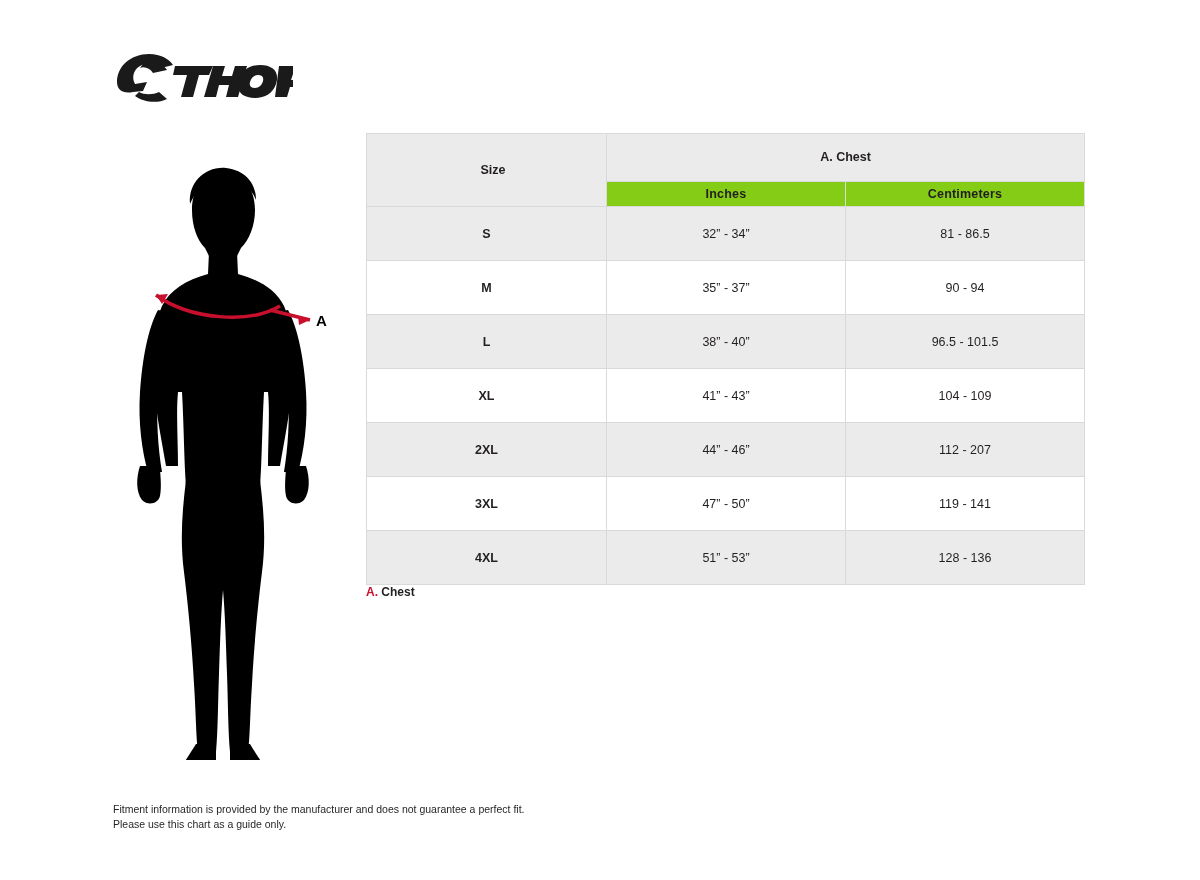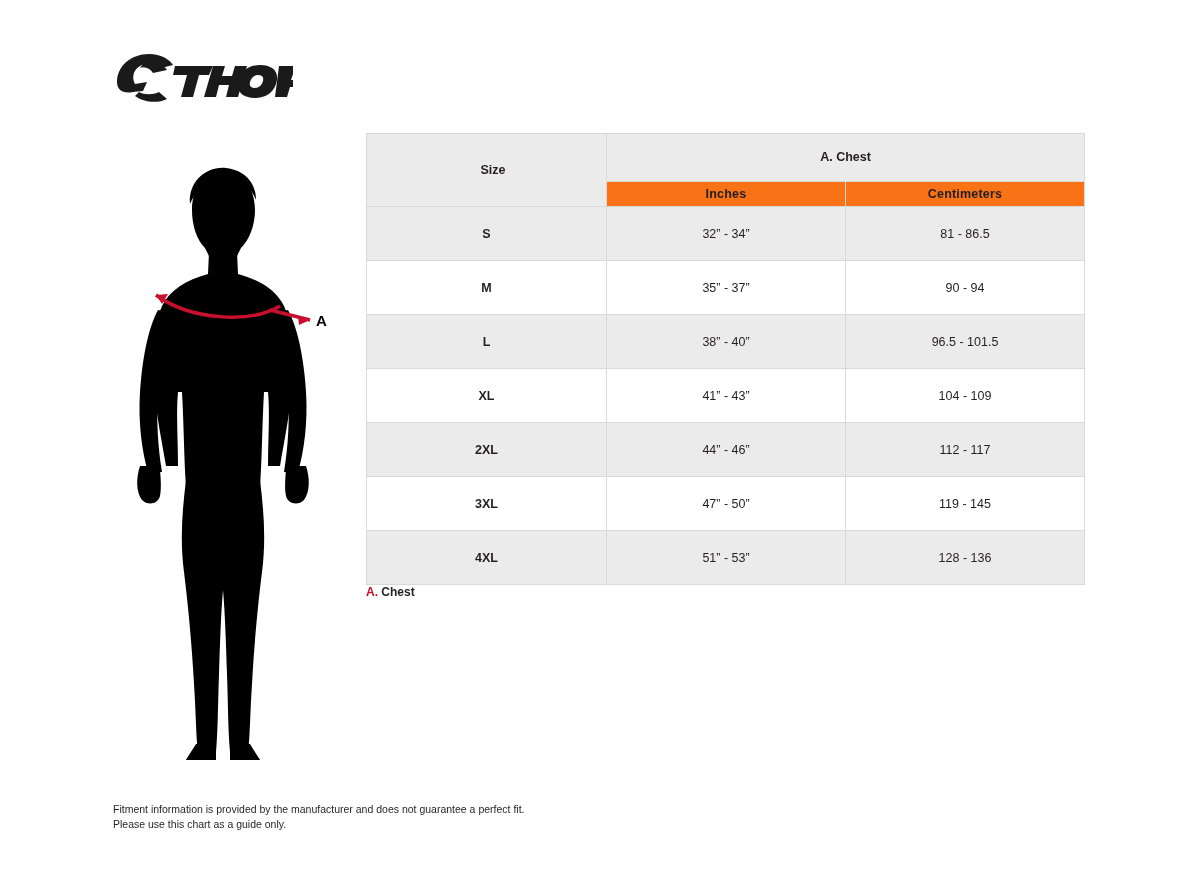--- a/index.html
+++ b/index.html
@@ -77,21 +77,21 @@
     padding-left: 14px;
   }
   th.chest-head {
     height: 39px;
     background: #ebebeb;
     font-weight: bold;
     font-size: 13.5px;
   }
   th.unit-head {
     height: 19px;
-    background: #f97316;
+    background: #84cc16;
     color: #ffffff;
     font-weight: bold;
     font-size: 10.5px;
     letter-spacing: 0.2px;
     border: 1px solid #000000;
   }
   tbody tr td {
     height: 51px;
     font-weight: normal;
   }
@@ -241,26 +241,26 @@
         <td>96.5 - 101.5</td>
       </tr>
       <tr class="plain">
         <td class="size-cell">XL</td>
         <td>41” - 43”</td>
         <td>104 - 109</td>
       </tr>
       <tr class="shade">
         <td class="size-cell">2XL</td>
         <td>44” - 46”</td>
-        <td>112 - 117</td>
+        <td>112 - 207</td>
       </tr>
       <tr class="plain">
         <td class="size-cell">3XL</td>
         <td>47” - 50”</td>
-        <td>119 - 145</td>
+        <td>119 - 141</td>
       </tr>
       <tr class="shade">
         <td class="size-cell">4XL</td>
         <td>51” - 53”</td>
         <td>128 - 136</td>
       </tr>
     </tbody>
   </table>
 
 

